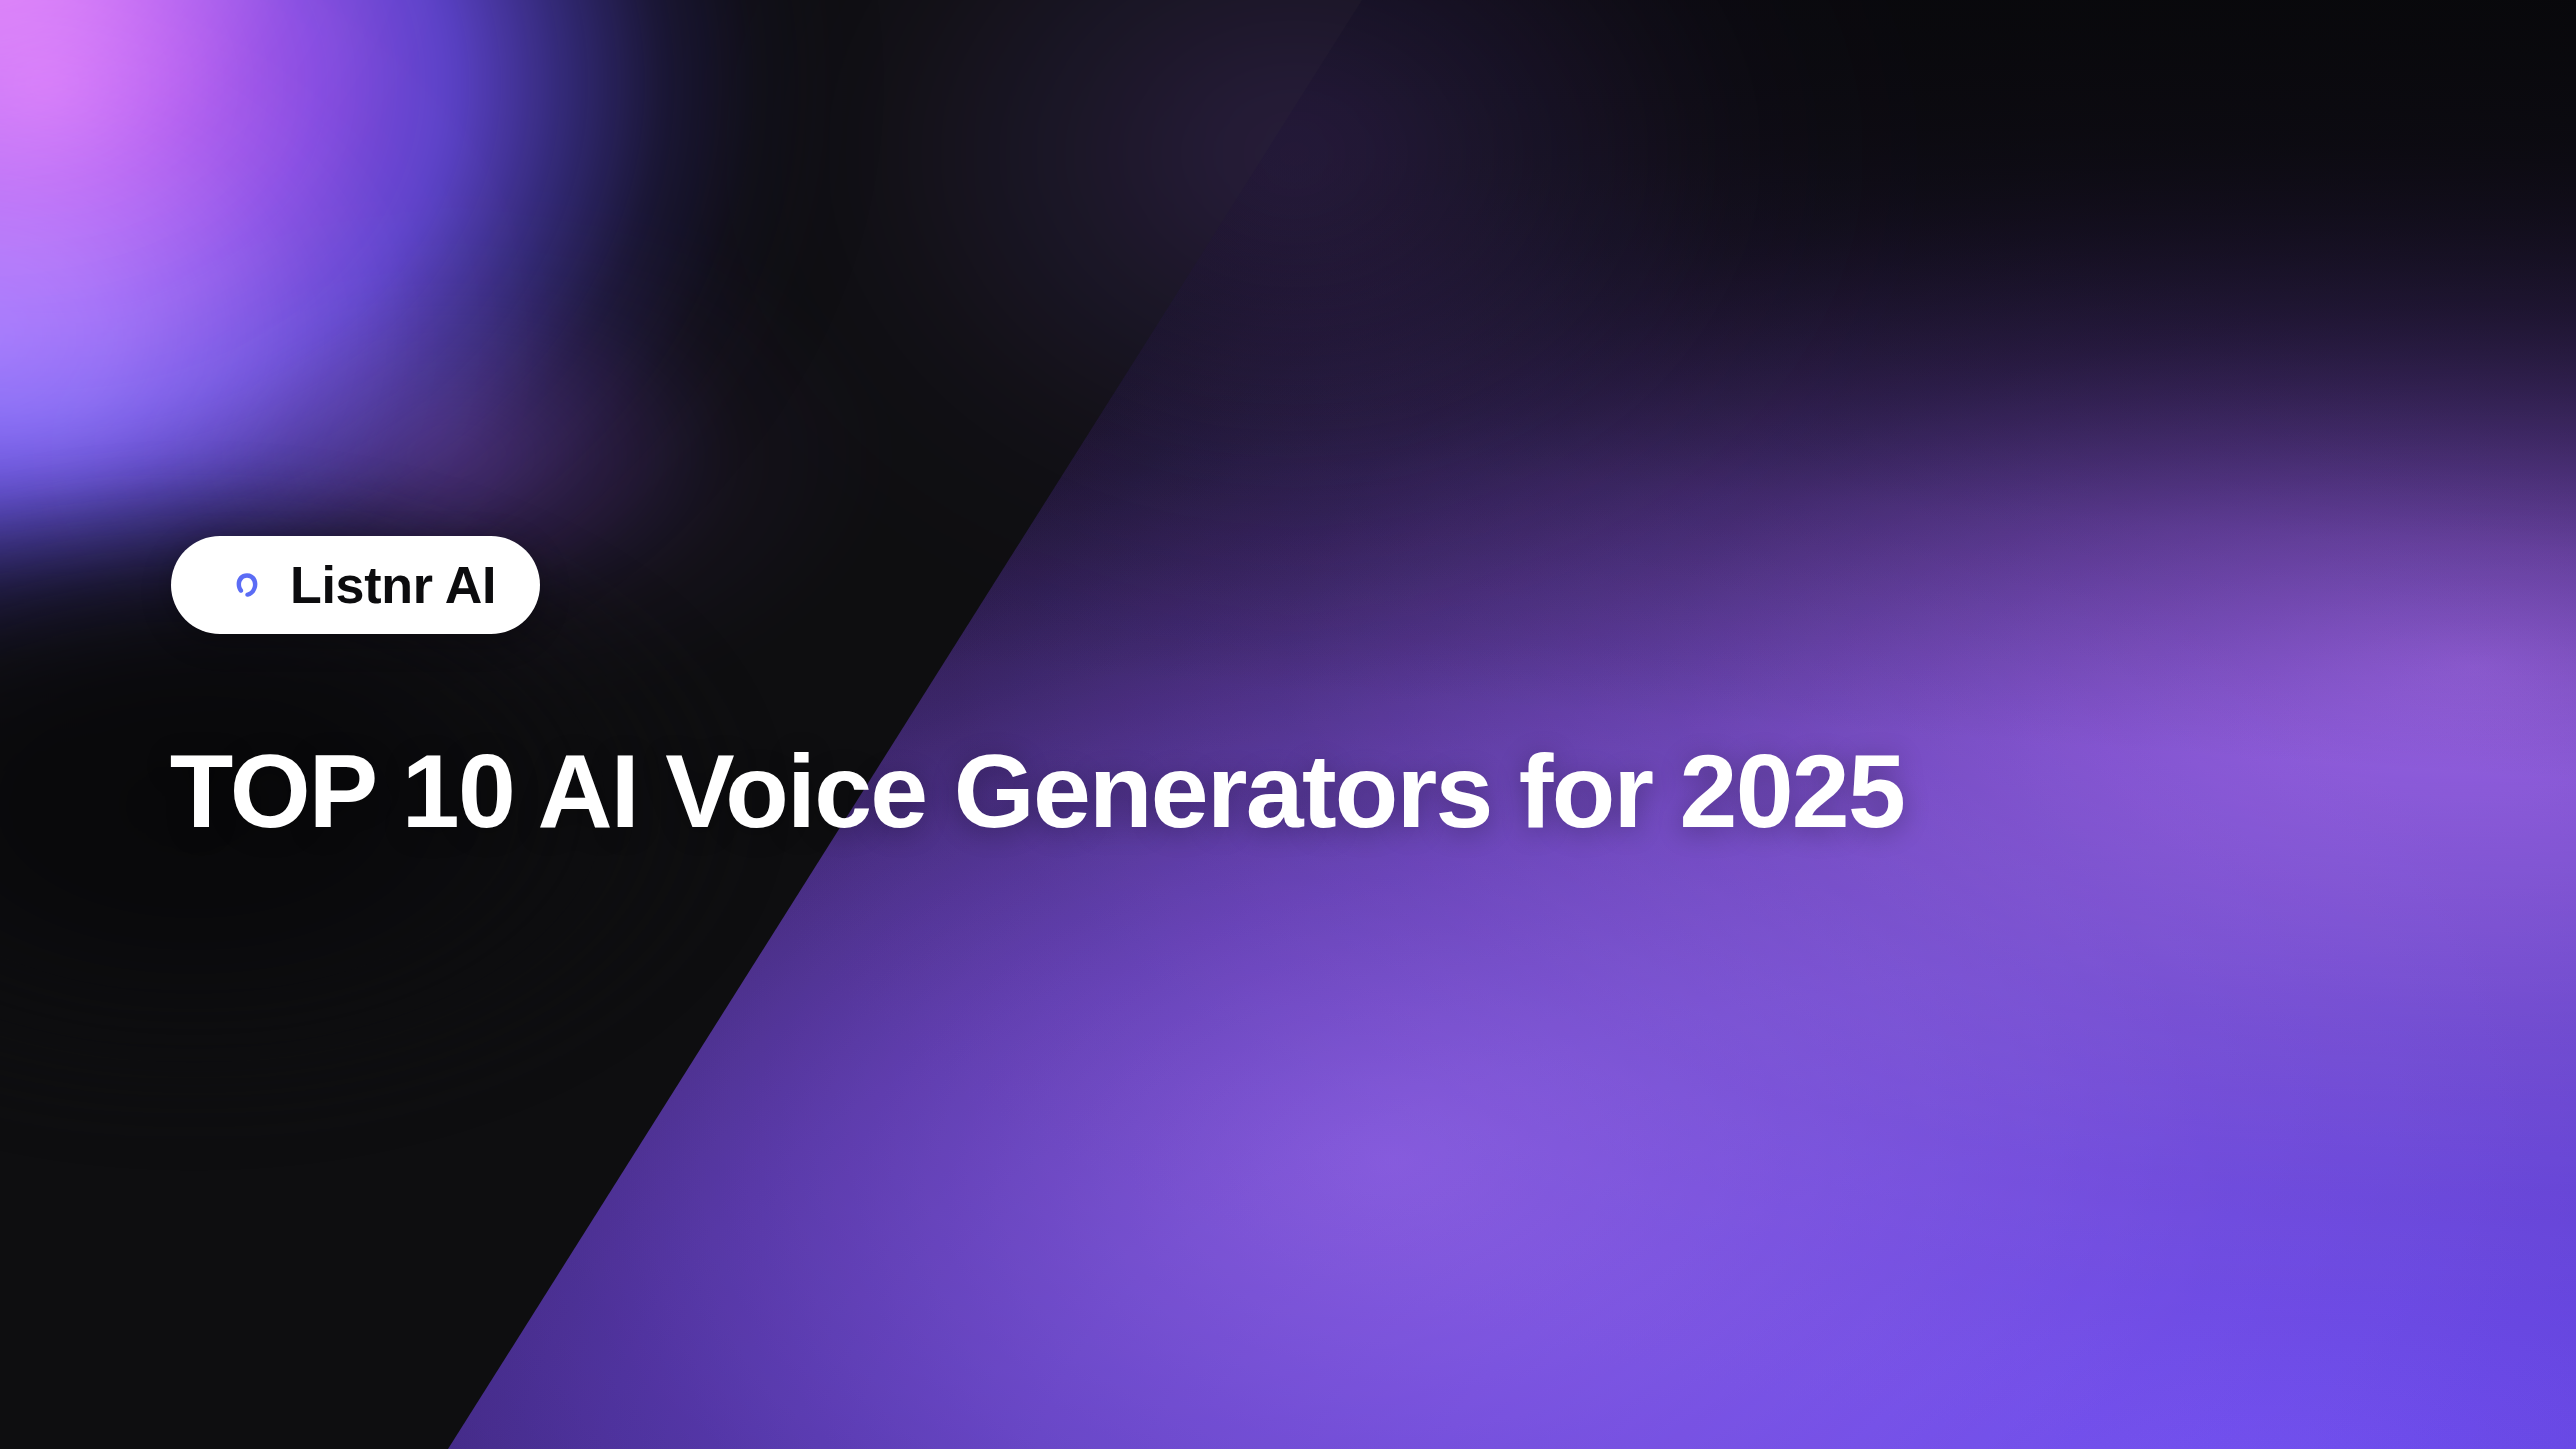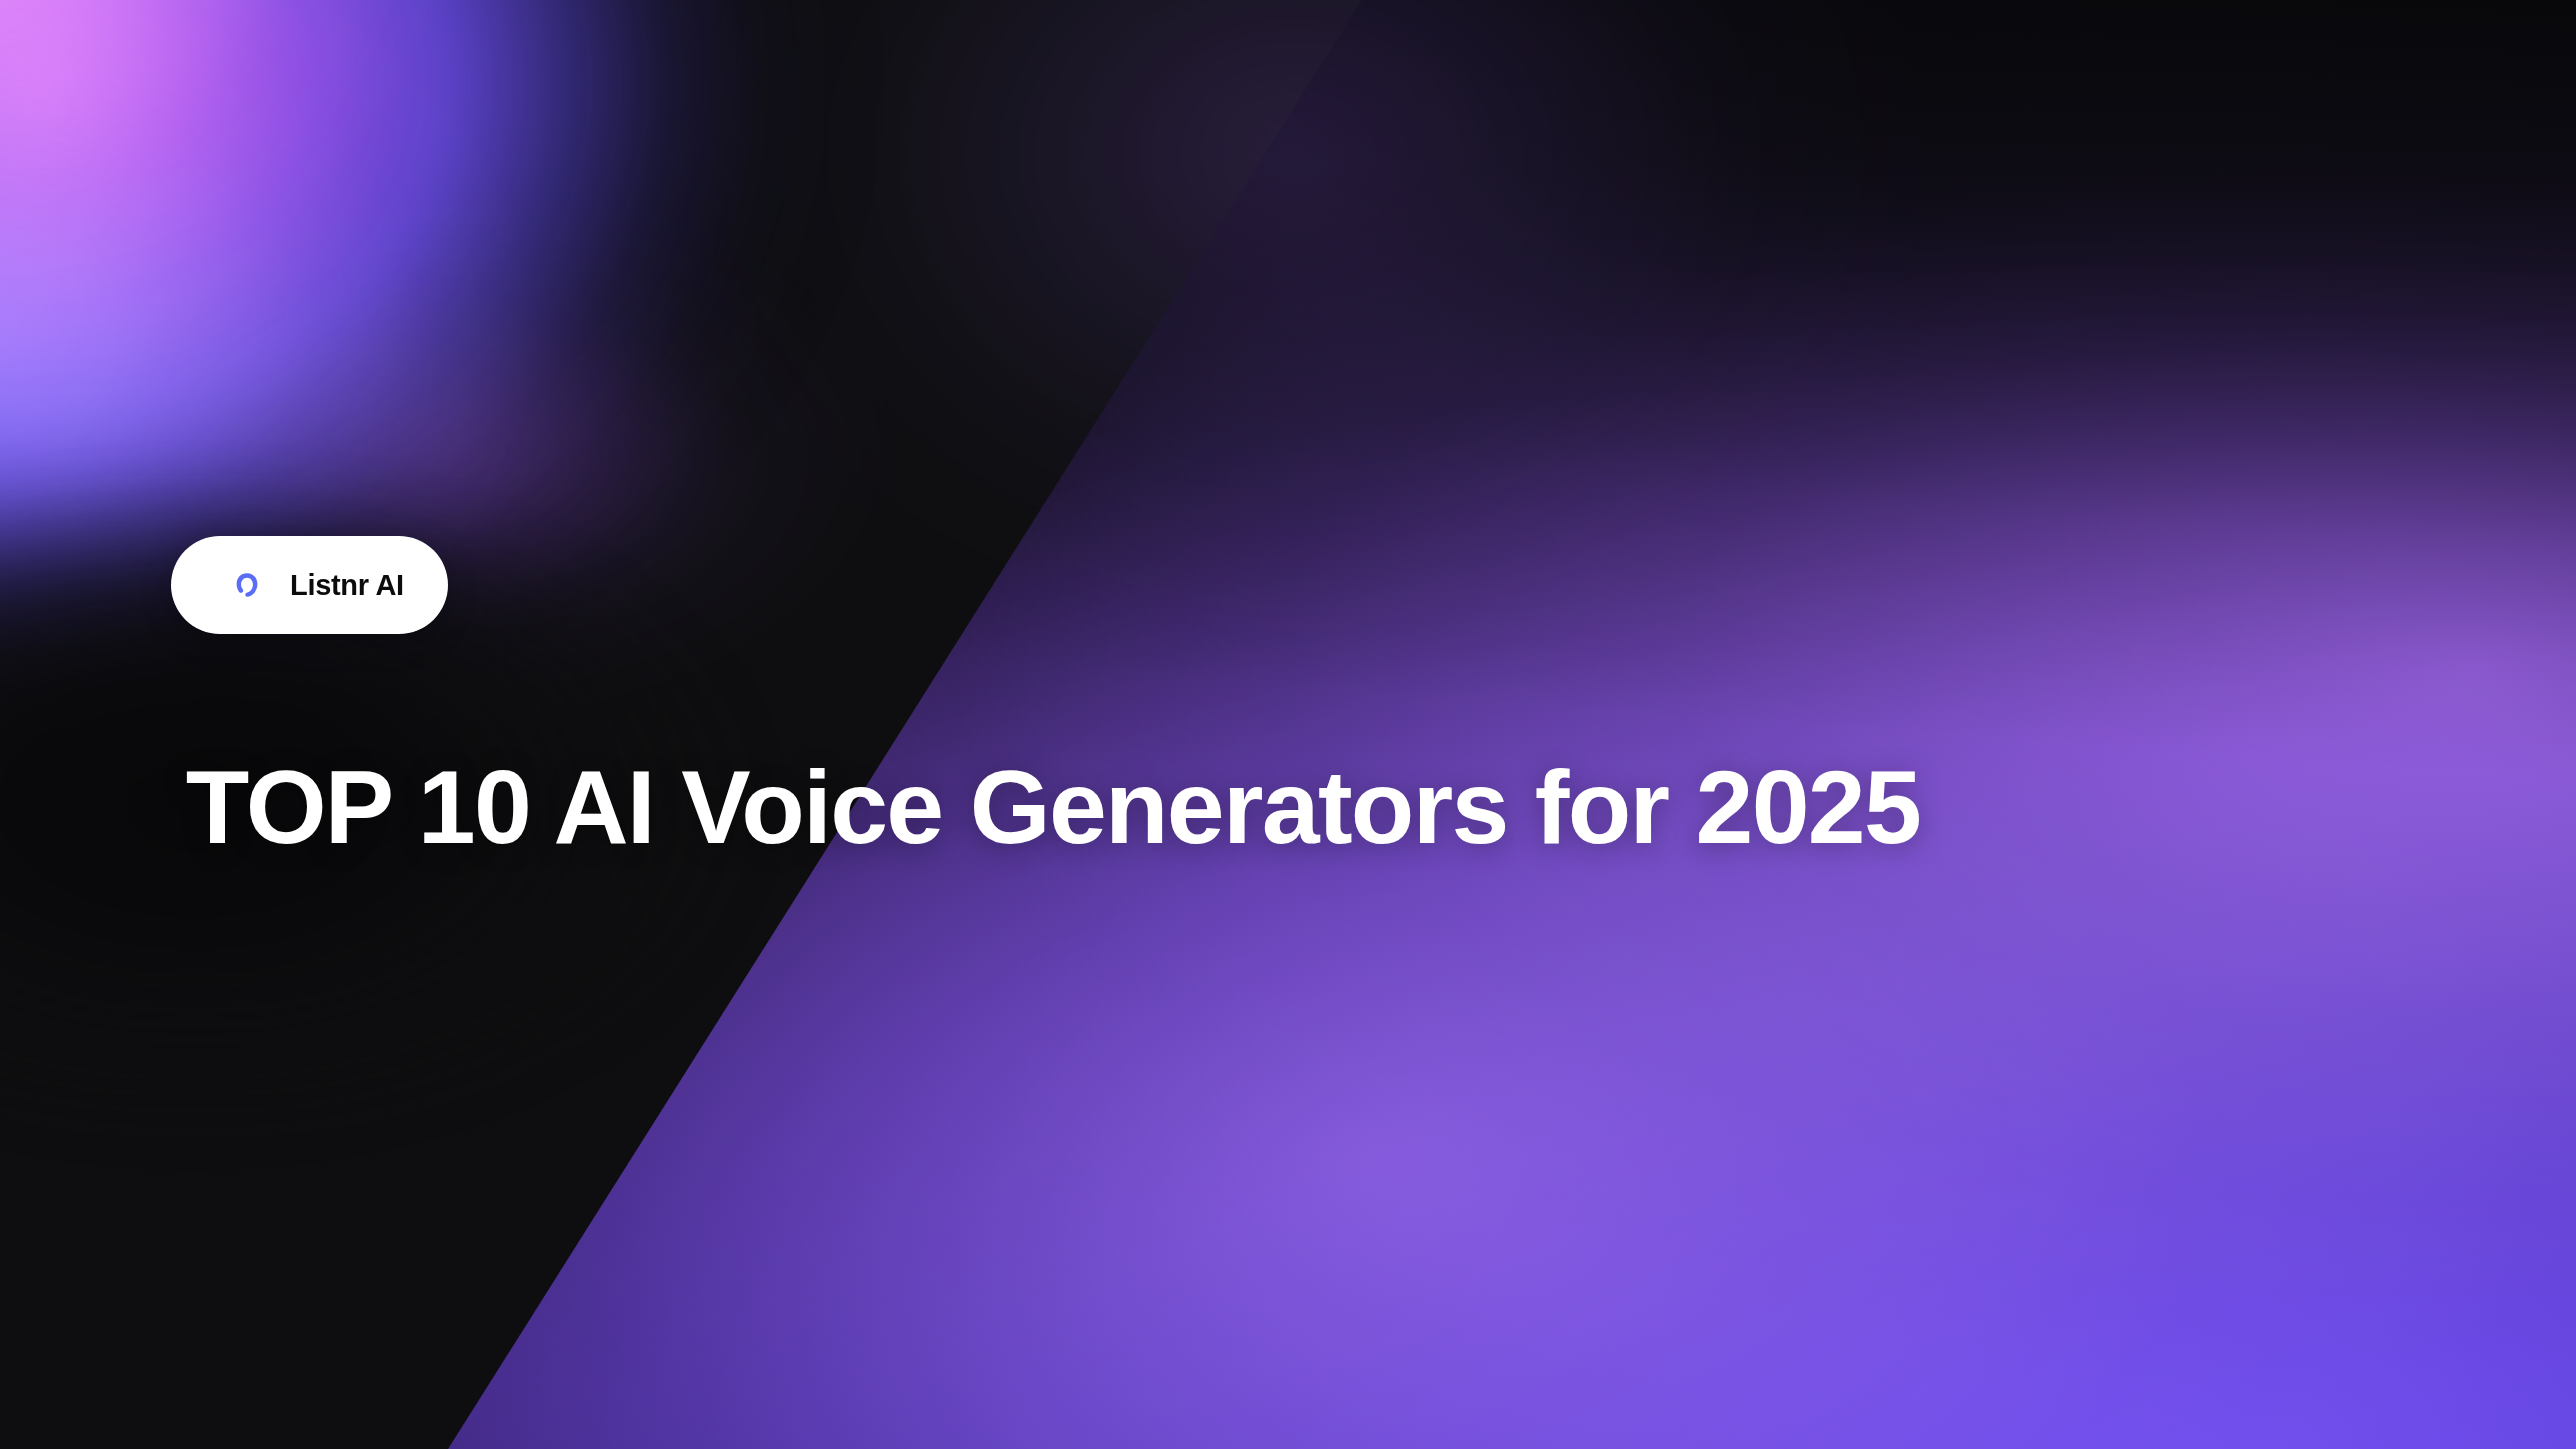--- a/index.html
+++ b/index.html
@@ -220,33 +220,33 @@
     white-space: nowrap;
     box-sizing: border-box;
   }
   .brand-logo {
     display: block;
     width: 24px;
     height: 28px;
     flex: 0 0 auto;
   }
   .brand-name {
-    font-size: 29px;
+    font-size: 52px;
     font-weight: 700;
     letter-spacing: -0.3px;
     color: #0c0c0e;
     line-height: 1;
   }
 
   
   .headline {
     position: absolute;
     left: -1.3px;
     top: 735px;
-    margin: 16px;
+    margin: 0;
     font-size: 104px;
     font-weight: 700;
     letter-spacing: -1.7px;
     line-height: 1.08;
     color: #ffffff;
     white-space: nowrap;
     text-shadow: 0 4px 27px rgba(0, 0, 0, 0.30);
   }
 </style>
 </head>

